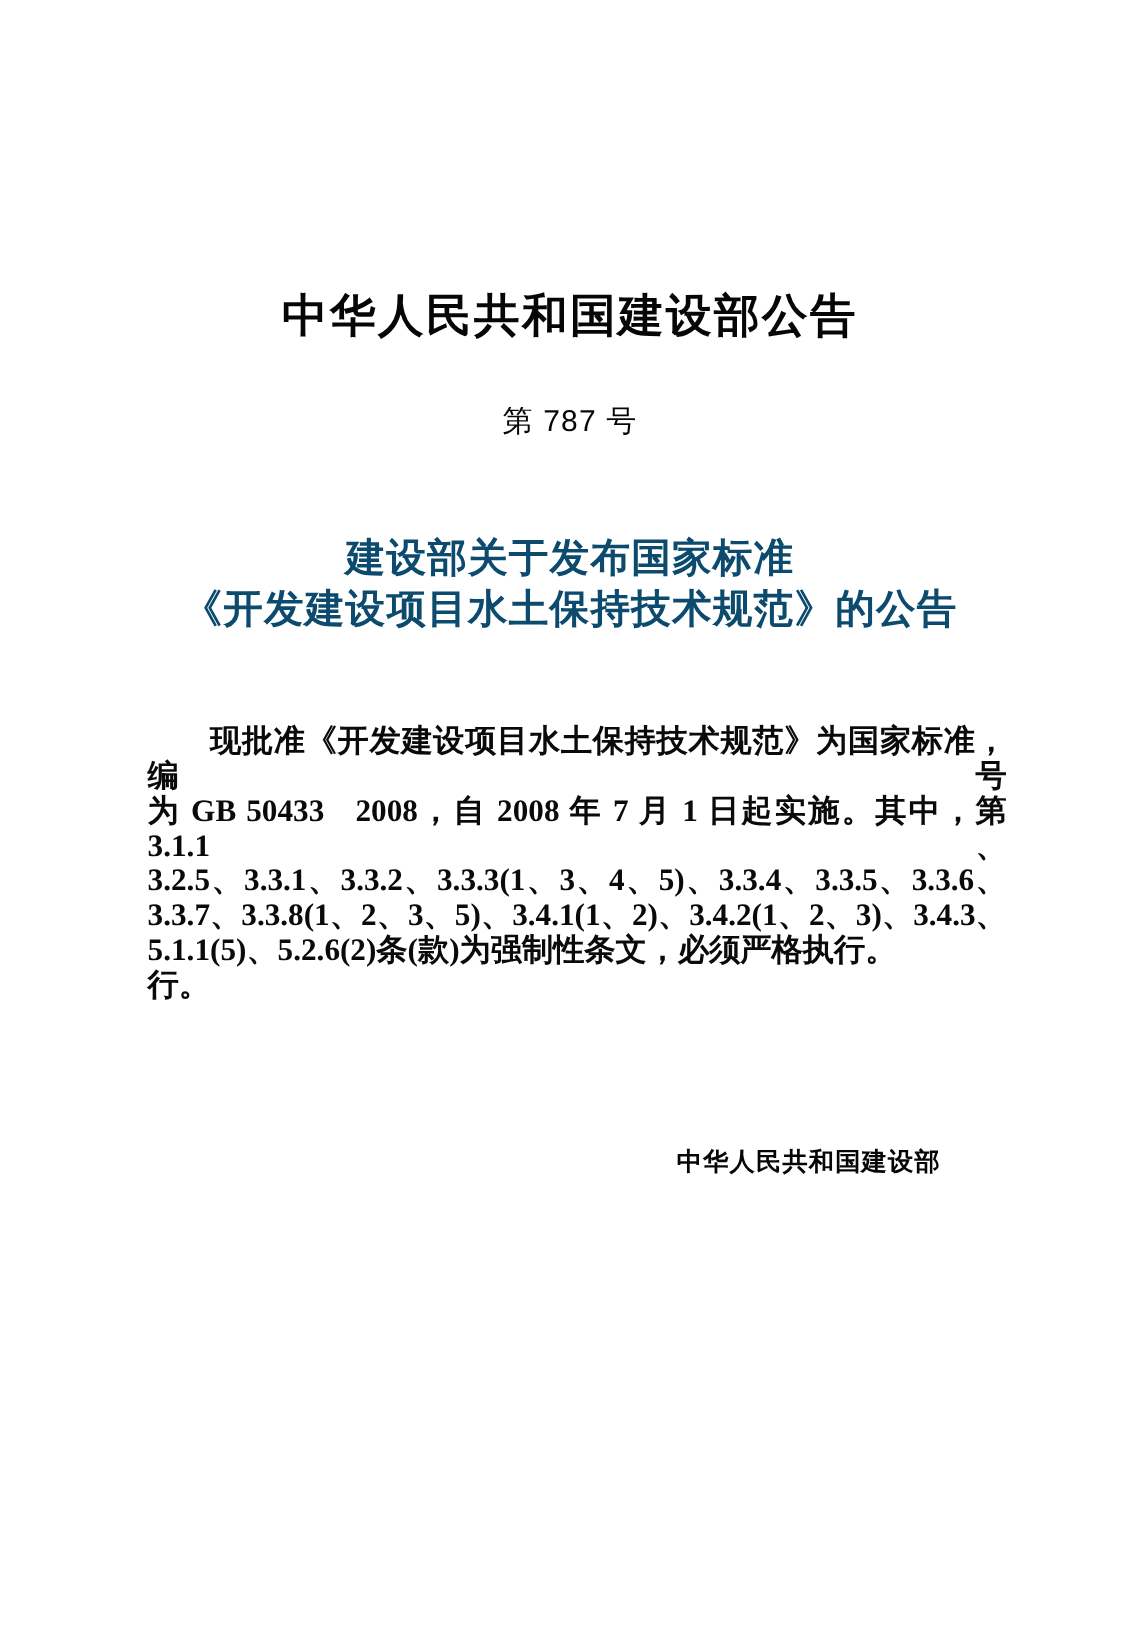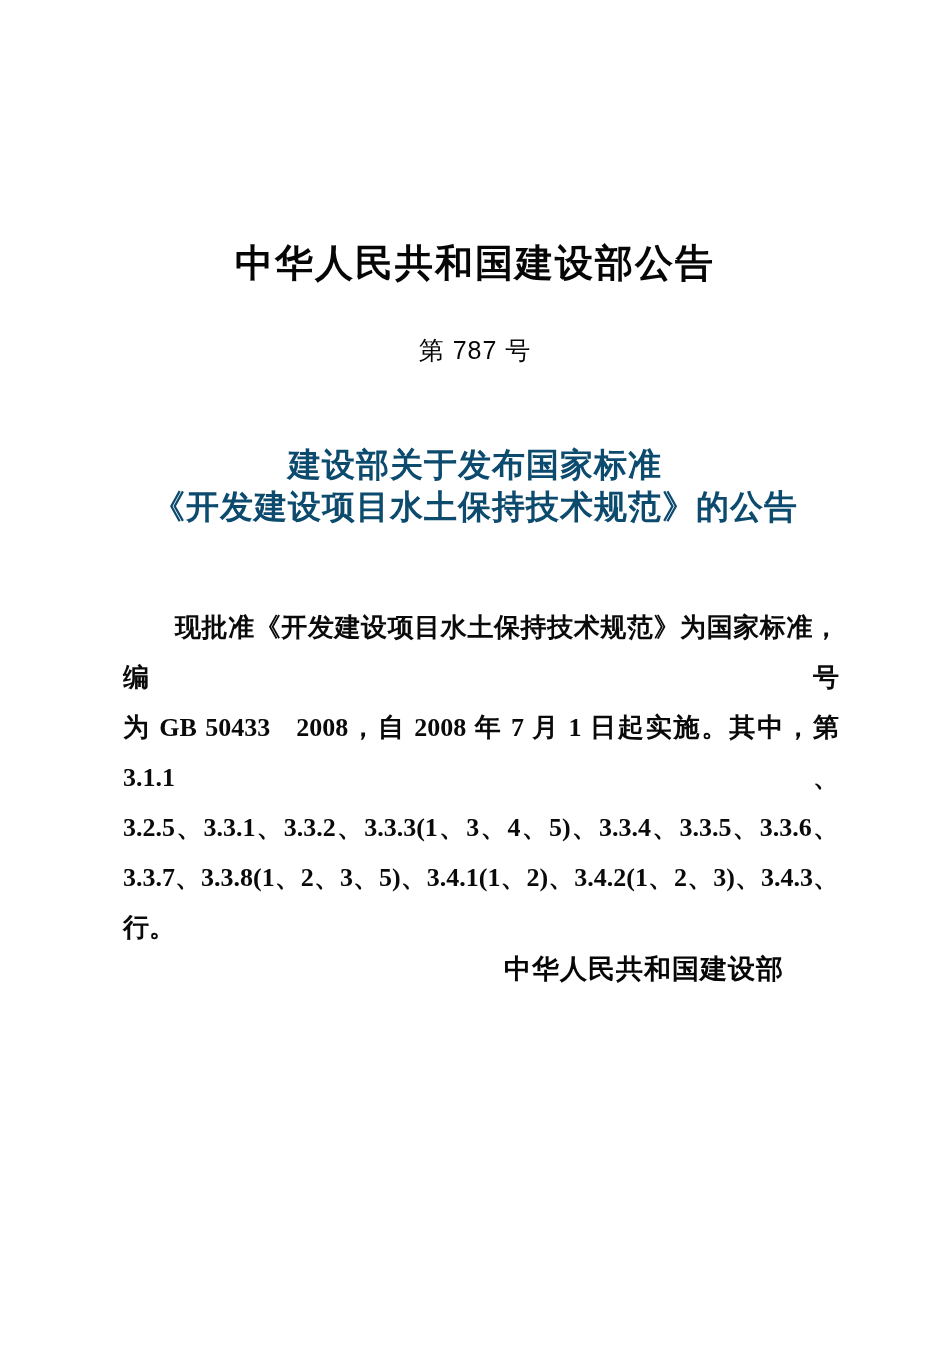--- a/index.html
+++ b/index.html
@@ -51,36 +51,36 @@
     letter-spacing: 1px;
     color: #0c4a6e;
   }
   .doc-body {
     position: absolute;
     top: 591px;
     left: 123px;
     width: 716px;
     font-weight: bold;
     font-size: 26px;
-    line-height: 50px;
+    line-height: 29px;
     color: #0a0a0a;
   }
   .ln { width: 100%; white-space: nowrap; }
   .ln.j { text-align: justify; text-align-last: justify; white-space: normal; }
   .ln.ind { text-indent: 2em; }
   .signature-block {
     position: absolute;
     top: 938px;
     left: 0;
     width: 100%;
     padding-right: 166px;
     text-align: right;
     font-family: "Liberation Sans", "DejaVu Sans", sans-serif;
     font-weight: bold;
-    font-size: 27px;
+    font-size: 21px;
     line-height: 38px;
     letter-spacing: 1px;
     color: #060606;
   }
 </style>
 </head>
 <body>
 
 <div class="page">
 
@@ -91,20 +91,21 @@
   <div class="doc-subtitle">
     <div>建设部关于发布国家标准</div>
     <div>《开发建设项目水土保持技术规范》的公告</div>
   </div>
 
   <div class="doc-body">
     <div class="ln j ind">现批准《开发建设项目水土保持技术规范》为国家标准，编号</div>
     <div class="ln j">为 GB 50433 2008，自 2008 年 7 月 1 日起实施。其中，第 3.1.1、</div>
     <div class="ln j">3.2.5、3.3.1、3.3.2、3.3.3(1、3、4、5)、3.3.4、3.3.5、3.3.6、</div>
     <div class="ln j">3.3.7、3.3.8(1、2、3、5)、3.4.1(1、2)、3.4.2(1、2、3)、3.4.3、</div>
+    <div class="ln">5.1.1(5)、5.2.6(2)条(款)为强制性条文，必须严格执行。</div>
     <div class="ln">行。</div>
   </div>
 
   <div class="signature-block">
     <div>中华人民共和国建设部</div>
   </div>
 
 </div>
 
 </body></html>

